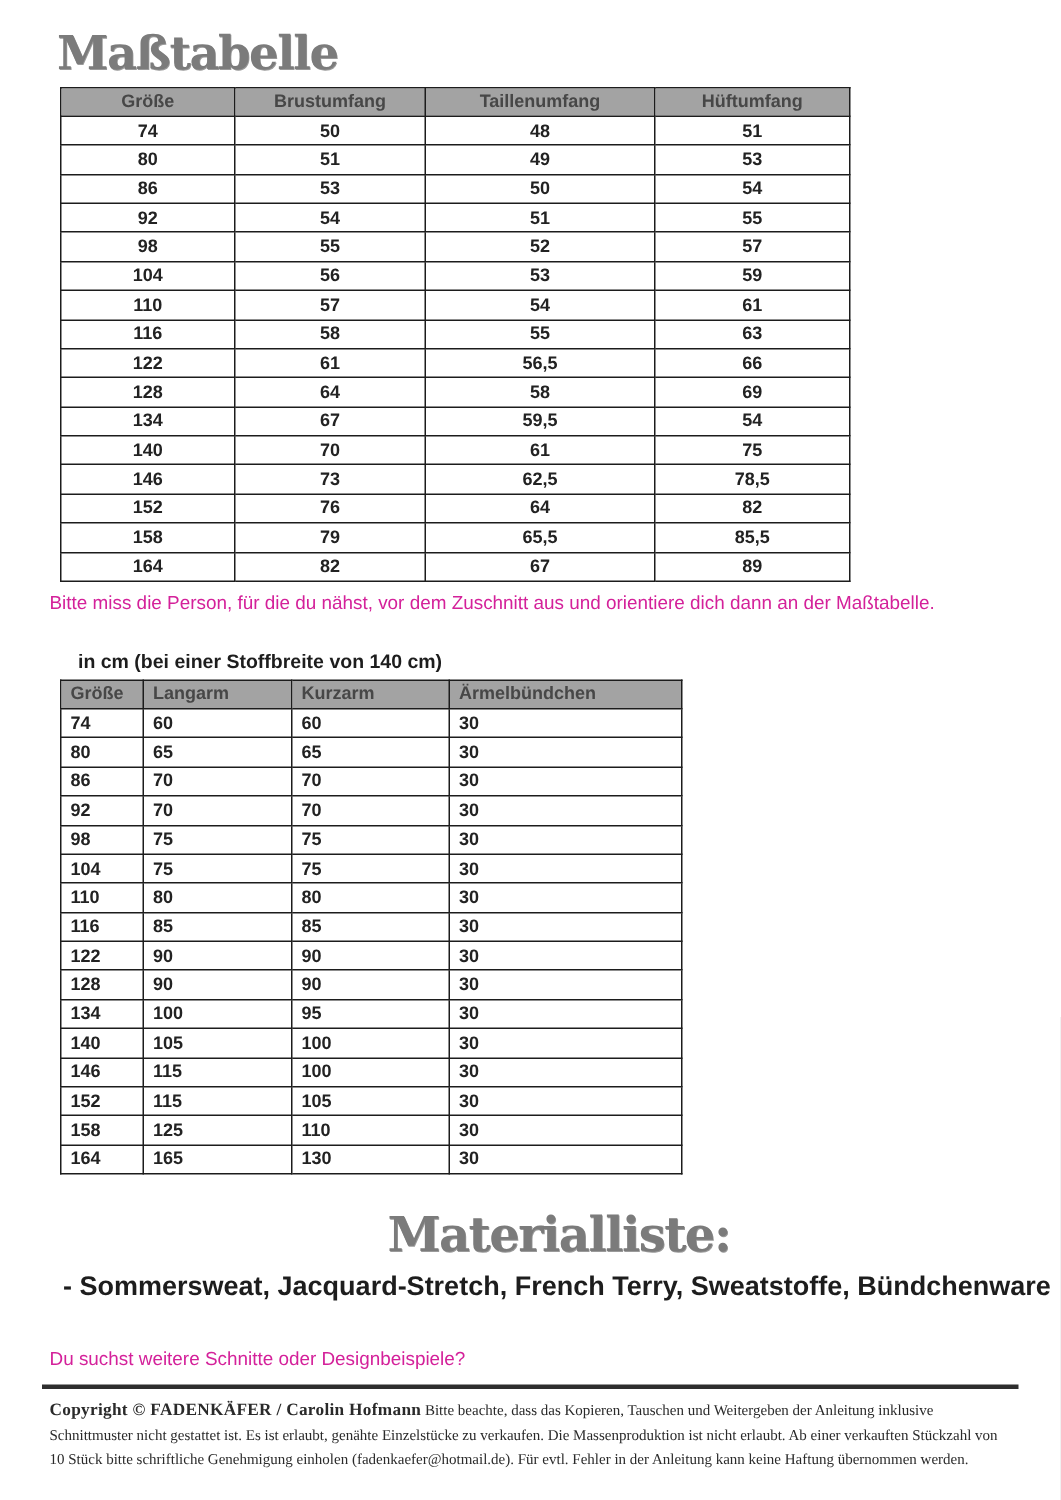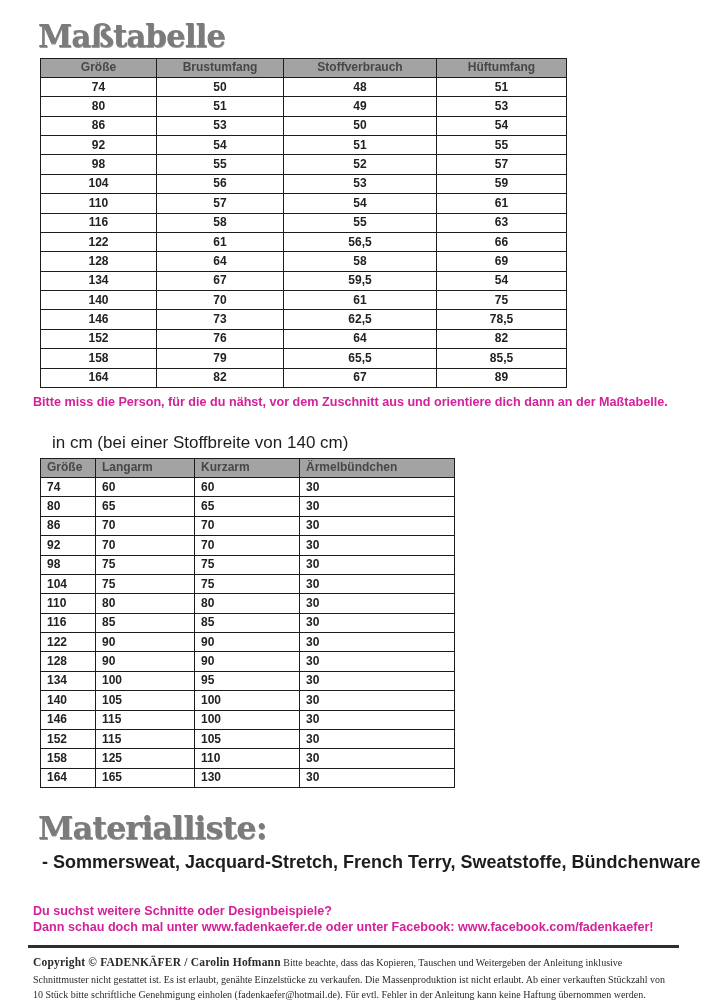--- a/index.html
+++ b/index.html
@@ -11,45 +11,45 @@
   
   .grunge{
     font-family:"DejaVu Serif",serif;font-weight:bold;color:#7b7b7b;
     letter-spacing:-1px;margin:0;line-height:1.05;
     text-shadow:0.5px 0.5px 0 #9a9a9a;
   }
   .h-mass{font-size:31px;margin:20px 0 5px 38px;}
   .sv-row{display:flex;align-items:flex-start;margin:14px 0 4px 38px;}
   .h-stoff{font-size:32px;}
   .sv-sub{
-    font-size:17px;font-weight:normal;color:#1d1d1d;margin:8px 0 0 14px;
+    font-size:13px;font-weight:bold;color:#1d1d1d;margin:8px 0 0 14px;
     letter-spacing:0;
   }
-  .h-mat{font-size:32px;margin:24px 0 6px 38px;}
+  .h-mat{font-size:32px;margin:24px 0 6px 38px;text-align:center;}
 
   table{border-collapse:collapse;table-layout:fixed;}
   th,td{border:1.6px solid #1c1c1c;font-size:12px;font-weight:bold;
     padding:2.6px 0;line-height:1.1;overflow:hidden;white-space:nowrap;}
   th{background:#a3a3a3;color:#474747;}
 
   .t1{margin-left:40px;width:522px;}
   .t1 th,.t1 td{text-align:center;}
   .t1 th:nth-child(1),.t1 td:nth-child(1){width:115px;}
   .t1 th:nth-child(2),.t1 td:nth-child(2){width:126px;}
   .t1 th:nth-child(3),.t1 td:nth-child(3){width:152px;}
   .t1 th:nth-child(4),.t1 td:nth-child(4){width:129px;}
 
   .t2{margin:5px 0 0 40px;width:386px;}
   .t2 th,.t2 td{text-align:left;padding-left:6px;}
   .t2 th:nth-child(1),.t2 td:nth-child(1){width:48px;}
   .t2 th:nth-child(2),.t2 td:nth-child(2){width:92px;}
   .t2 th:nth-child(3),.t2 td:nth-child(3){width:98px;}
   .t2 th:nth-child(4),.t2 td:nth-child(4){width:148px;}
 
-  .pink{color:#d4219a;font-weight:bold;}
+  .pink{color:#d4219a;font-weight:normal;}
   .note{font-size:12.6px;margin:7px 0 0 33px;line-height:1.25;}
   .mat-items{font-size:18px;color:#1d1d1d;margin:4px 0 0 42px;font-weight:bold;}
 
   .promo{margin:30px 0 0 33px;font-size:12.6px;line-height:1.32;}
   .promo a{color:#d4219a;text-decoration:none;cursor:pointer;}
 
   .footer-rule{border:none;border-top:3px solid #2e2e2e;margin:9px 28px 0 28px;}
   .copyright{
     font-family:"Liberation Serif",serif;font-size:10px;color:#2a2a2a;
     margin:6px 30px 0 33px;line-height:1.55;text-align:left;
@@ -61,21 +61,21 @@
 
 <div class="page">
 
   <h1 class="grunge h-mass">Maßtabelle</h1>
 
   <table class="t1">
       <thead>
         <tr>
           <th>Größe</th>
           <th>Brustumfang</th>
-          <th>Stoffverbrauch</th>
+          <th>Taillenumfang</th>
           <th>Hüftumfang</th>
         </tr>
       </thead>
       <tbody>
         <tr>
           <td>74</td>
           <td>50</td>
           <td>48</td>
           <td>51</td>
         </tr>
@@ -286,23 +286,20 @@
         </tr>
       </tbody>
     </table>
 
   <h2 class="grunge h-mat">Materialliste:</h2>
 
   <p class="mat-items">- Sommersweat, Jacquard-Stretch, French Terry, Sweatstoffe, Bündchenware</p>
 
   <div class="promo pink">
     <div>Du suchst weitere Schnitte oder Designbeispiele?</div>
-    <div>
-      <span>Dann schau doch mal unter </span><a>www.fadenkaefer.de</a><span> oder unter Facebook: </span><a>www.facebook.com/fadenkaefer!</a>
-    </div>
   </div>
 
   <hr class="footer-rule">
 
   <p class="copyright">
     <strong>Copyright © FADENKÄFER / Carolin Hofmann</strong><span> Bitte beachte, dass das Kopieren, Tauschen und Weitergeben der Anleitung inklusive Schnittmuster nicht gestattet ist. Es ist erlaubt, genähte Einzelstücke zu verkaufen. Die Massenproduktion ist nicht erlaubt. Ab einer verkauften Stückzahl von 10 Stück bitte schriftliche Genehmigung einholen (fadenkaefer@hotmail.de). Für evtl. Fehler in der Anleitung kann keine Haftung übernommen werden.</span>
   </p>
 
 </div>
 

